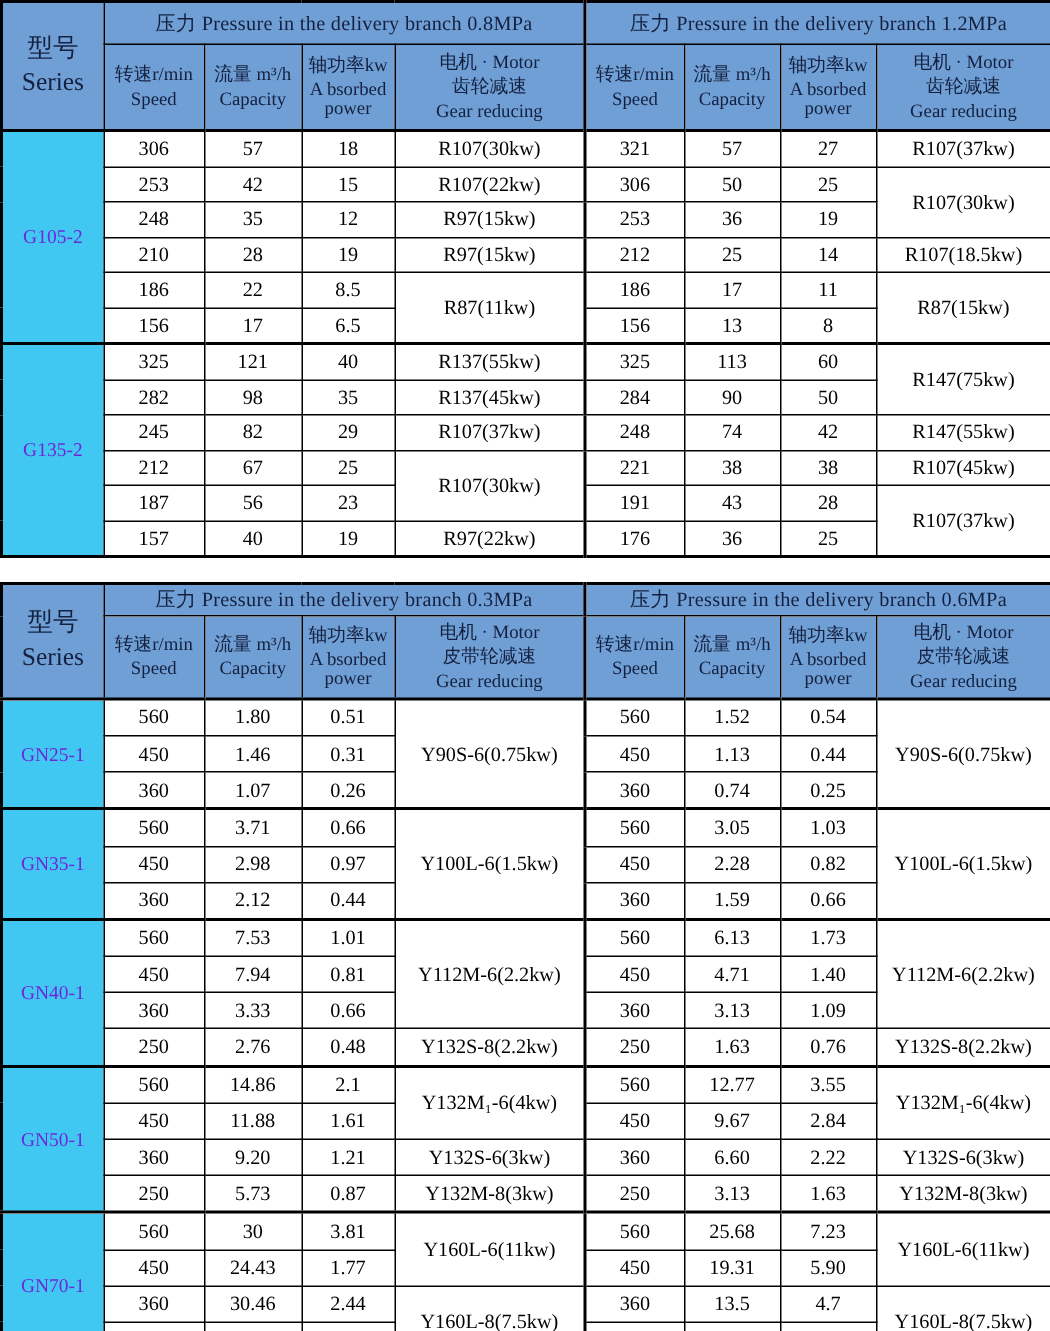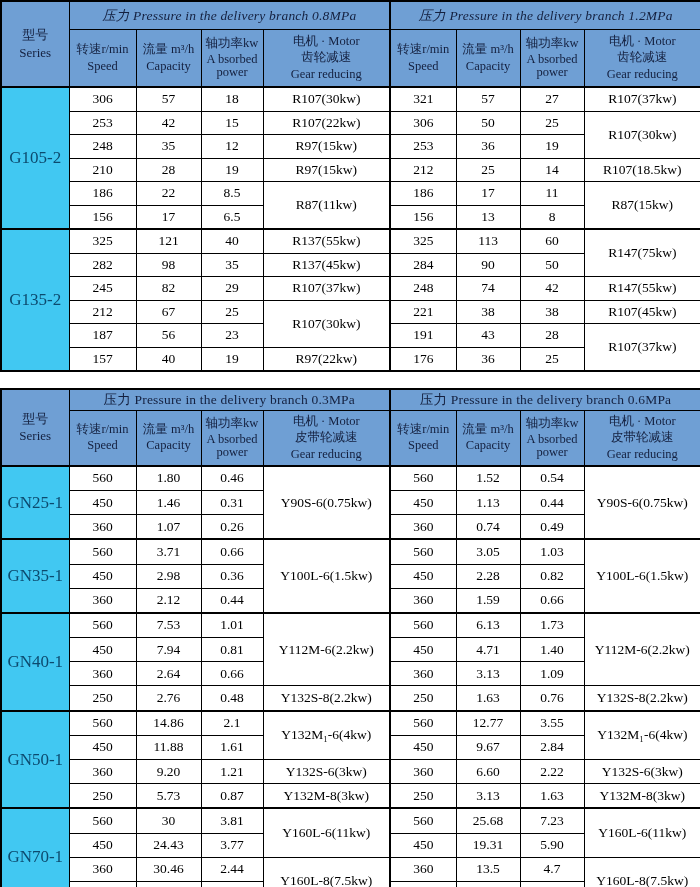--- a/index.html
+++ b/index.html
@@ -22,36 +22,36 @@
     padding:0 1px;
     overflow:hidden;
   }
   
   .spec thead th{
     background:#6f9fd4;
     color:#14203f;
     font-weight:normal;
   }
   .spec th.press{font-size:13.5px;letter-spacing:0.2px;}
-  .t1 th.press{height:27px;font-style:italic;}
+  .t1 th.press{height:27px;}
   .t2 th.press{height:20px;}
   .spec th.colhead{font-size:12.5px;line-height:1.3;padding:2px 0 3px;}
   .t1 th.colhead{height:51px;}
   .t2 th.colhead{height:42px;}
   .spec th.colhead .tight{margin-top:-4px;}
-  .spec th.series-head{font-size:13px;line-height:1.35;}
+  .spec th.series-head{font-size:17px;line-height:1.35;}
   
   .spec tbody td{font-size:13.5px;background:#fff;}
   .t1 tbody td{height:22.5px;}
   .t2 tbody td{height:23.2px;}
   .spec tbody th.series-cell{
     background:#41c8f2;
-    color:#0c4a6e;
+    color:#6d28d9;
     font-weight:normal;
-    font-size:17px;
+    font-size:13px;
   }
   
   .spec tr.group-start td,.spec tr.group-start th{border-top:2px solid #000;}
   .spec .sec{border-left:2px solid #000;}
   .gap{height:16px;background:#ffffff;}
 </style>
 </head>
 <body>
 
 <div id="table-host-0">
@@ -295,58 +295,58 @@
             <div>皮带轮减速</div>
             <div>Gear reducing</div>
           </th>
         </tr>
       </thead>
       <tbody>
         <tr class="group-start">
           <th rowspan="3" class="series-cell">GN25-1</th>
           <td>560</td>
           <td>1.80</td>
-          <td>0.46</td>
+          <td>0.51</td>
           <td rowspan="3">Y90S-6(0.75kw)</td>
           <td class="sec">560</td>
           <td>1.52</td>
           <td>0.54</td>
           <td rowspan="3">Y90S-6(0.75kw)</td>
         </tr>
         <tr>
           <td>450</td>
           <td>1.46</td>
           <td>0.31</td>
           <td class="sec">450</td>
           <td>1.13</td>
           <td>0.44</td>
         </tr>
         <tr>
           <td>360</td>
           <td>1.07</td>
           <td>0.26</td>
           <td class="sec">360</td>
           <td>0.74</td>
-          <td>0.49</td>
+          <td>0.25</td>
         </tr>
         <tr class="group-start">
           <th rowspan="3" class="series-cell">GN35-1</th>
           <td>560</td>
           <td>3.71</td>
           <td>0.66</td>
           <td rowspan="3">Y100L-6(1.5kw)</td>
           <td class="sec">560</td>
           <td>3.05</td>
           <td>1.03</td>
           <td rowspan="3">Y100L-6(1.5kw)</td>
         </tr>
         <tr>
           <td>450</td>
           <td>2.98</td>
-          <td>0.36</td>
+          <td>0.97</td>
           <td class="sec">450</td>
           <td>2.28</td>
           <td>0.82</td>
         </tr>
         <tr>
           <td>360</td>
           <td>2.12</td>
           <td>0.44</td>
           <td class="sec">360</td>
           <td>1.59</td>
@@ -366,21 +366,21 @@
         <tr>
           <td>450</td>
           <td>7.94</td>
           <td>0.81</td>
           <td class="sec">450</td>
           <td>4.71</td>
           <td>1.40</td>
         </tr>
         <tr>
           <td>360</td>
-          <td>2.64</td>
+          <td>3.33</td>
           <td>0.66</td>
           <td class="sec">360</td>
           <td>3.13</td>
           <td>1.09</td>
         </tr>
         <tr>
           <td>250</td>
           <td>2.76</td>
           <td>0.48</td>
           <td>Y132S-8(2.2kw)</td>
@@ -435,21 +435,21 @@
           <td>3.81</td>
           <td rowspan="2">Y160L-6(11kw)</td>
           <td class="sec">560</td>
           <td>25.68</td>
           <td>7.23</td>
           <td rowspan="2">Y160L-6(11kw)</td>
         </tr>
         <tr>
           <td>450</td>
           <td>24.43</td>
-          <td>3.77</td>
+          <td>1.77</td>
           <td class="sec">450</td>
           <td>19.31</td>
           <td>5.90</td>
         </tr>
         <tr>
           <td>360</td>
           <td>30.46</td>
           <td>2.44</td>
           <td rowspan="2">Y160L-8(7.5kw)</td>
           <td class="sec">360</td>

